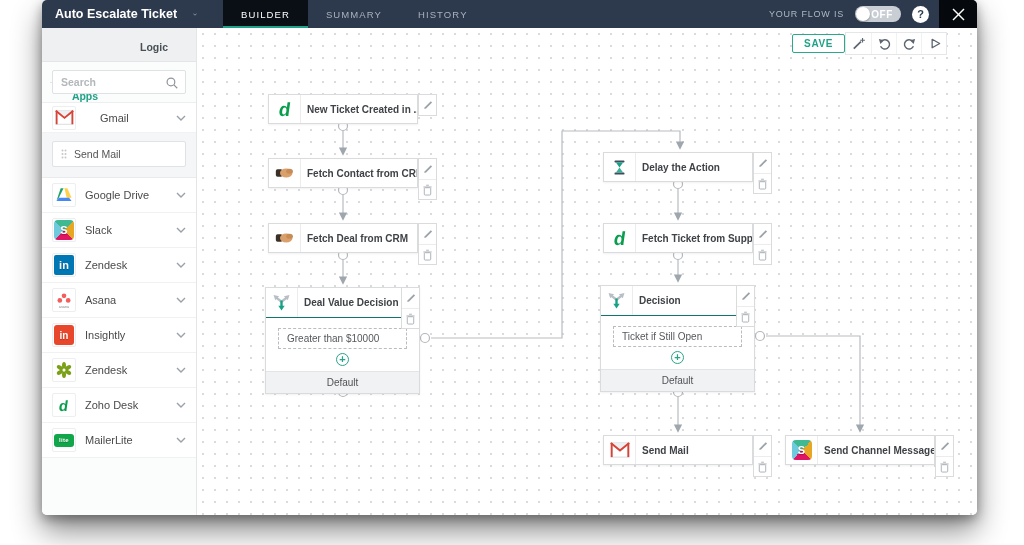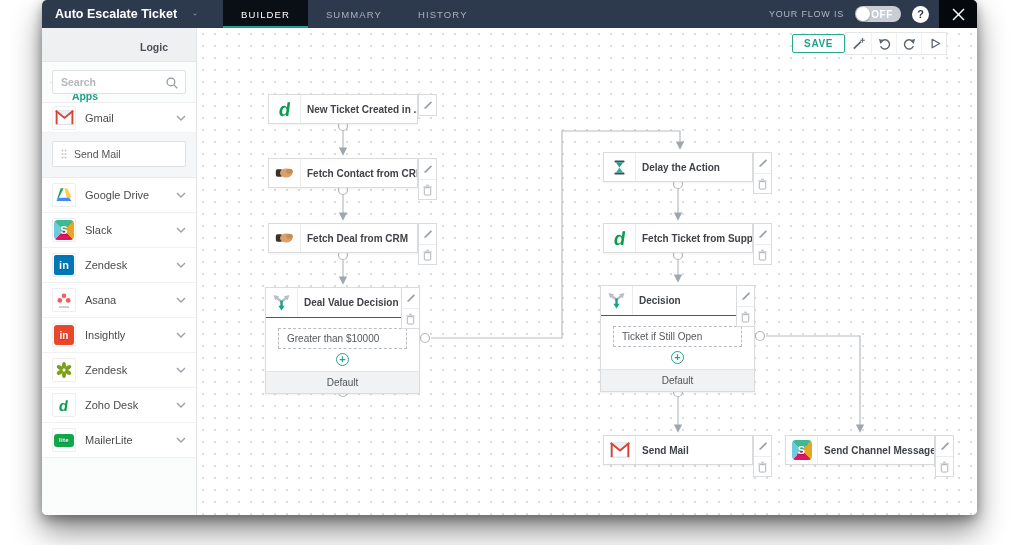--- a/index.html
+++ b/index.html
@@ -32,21 +32,21 @@
   
   .sidebar { width:155px; background:#fbfcfc; border-right:1px solid #e3e5e7; overflow:hidden; flex:none; }
   .side-tabs { height:34px; background:#eef0f2; border-bottom:1px solid #e3e5e7; display:flex; padding:6px 8px 0; gap:0; }
   .stab { flex:1; text-align:center; line-height:27px; font-size:10.5px; font-weight:700; color:#4a4f54; cursor:pointer; }
   .stab.active { background:#404040; color:#1fa287; border:1px solid #e3e5e7; border-bottom:none; border-radius:3px 3px 0 0;margin-top:48px; }
   .search-row { padding:8px 10px; border-bottom:1px solid #eceeef; }
   .search-box { position:relative; height:24px; background:#fff; border:1px solid #dfe2e4; border-radius:2px; }
   .search-box input { width:100%; height:100%; border:none; outline:none; background:transparent; padding:0 24px 0 8px; font-size:10.5px; color:#555; font-family:inherit;font-weight:bold; }
   .search-box input::placeholder { color:#b3b8bc; }
   .search-ic { position:absolute; right:6px; top:5px; }
-  .gmail-hdr { height:30px; display:flex; align-items:center; gap:9px; padding:0 10px; background:#fff; border-bottom:1px solid #f0f2f3; cursor:pointer; }
+  .gmail-hdr { height:30px; display:flex; align-items:center; gap:24px; padding:0 10px; background:#fff; border-bottom:1px solid #f0f2f3; cursor:pointer; }
   .gmail-items { background:#f4f6f7; padding:2px 10px 10px; border-bottom:1px solid #e8eaec; }
   .item-card { background:#fff; border:1px solid #e0e3e5; border-radius:2px; height:26px; display:flex; align-items:center; gap:7px;
                padding:0 8px; margin-top:6px; font-size:10.5px; color:#555; cursor:grab; }
   .app-row { height:35px; display:flex; align-items:center; gap:9px; padding:0 10px; background:#fff; border-bottom:1px solid #eff1f2; cursor:pointer; }
   .app-name { flex:1; font-size:11px; color:#4a4a4a; }
   .app-ic { width:24px; height:24px; border:1px solid #eceeef; border-radius:2px; background:#fff; display:flex; align-items:center; justify-content:center; flex:none; }
 
   .sq-txt { display:flex; align-items:center; justify-content:center; color:#fff; font-weight:700; }
   .li-ic { width:20px; height:20px; background:#0077b5; border-radius:2px; font-size:11px; }
   .ins-ic { width:20px; height:20px; background:#e8472b; border-radius:3px; font-size:10px; }

